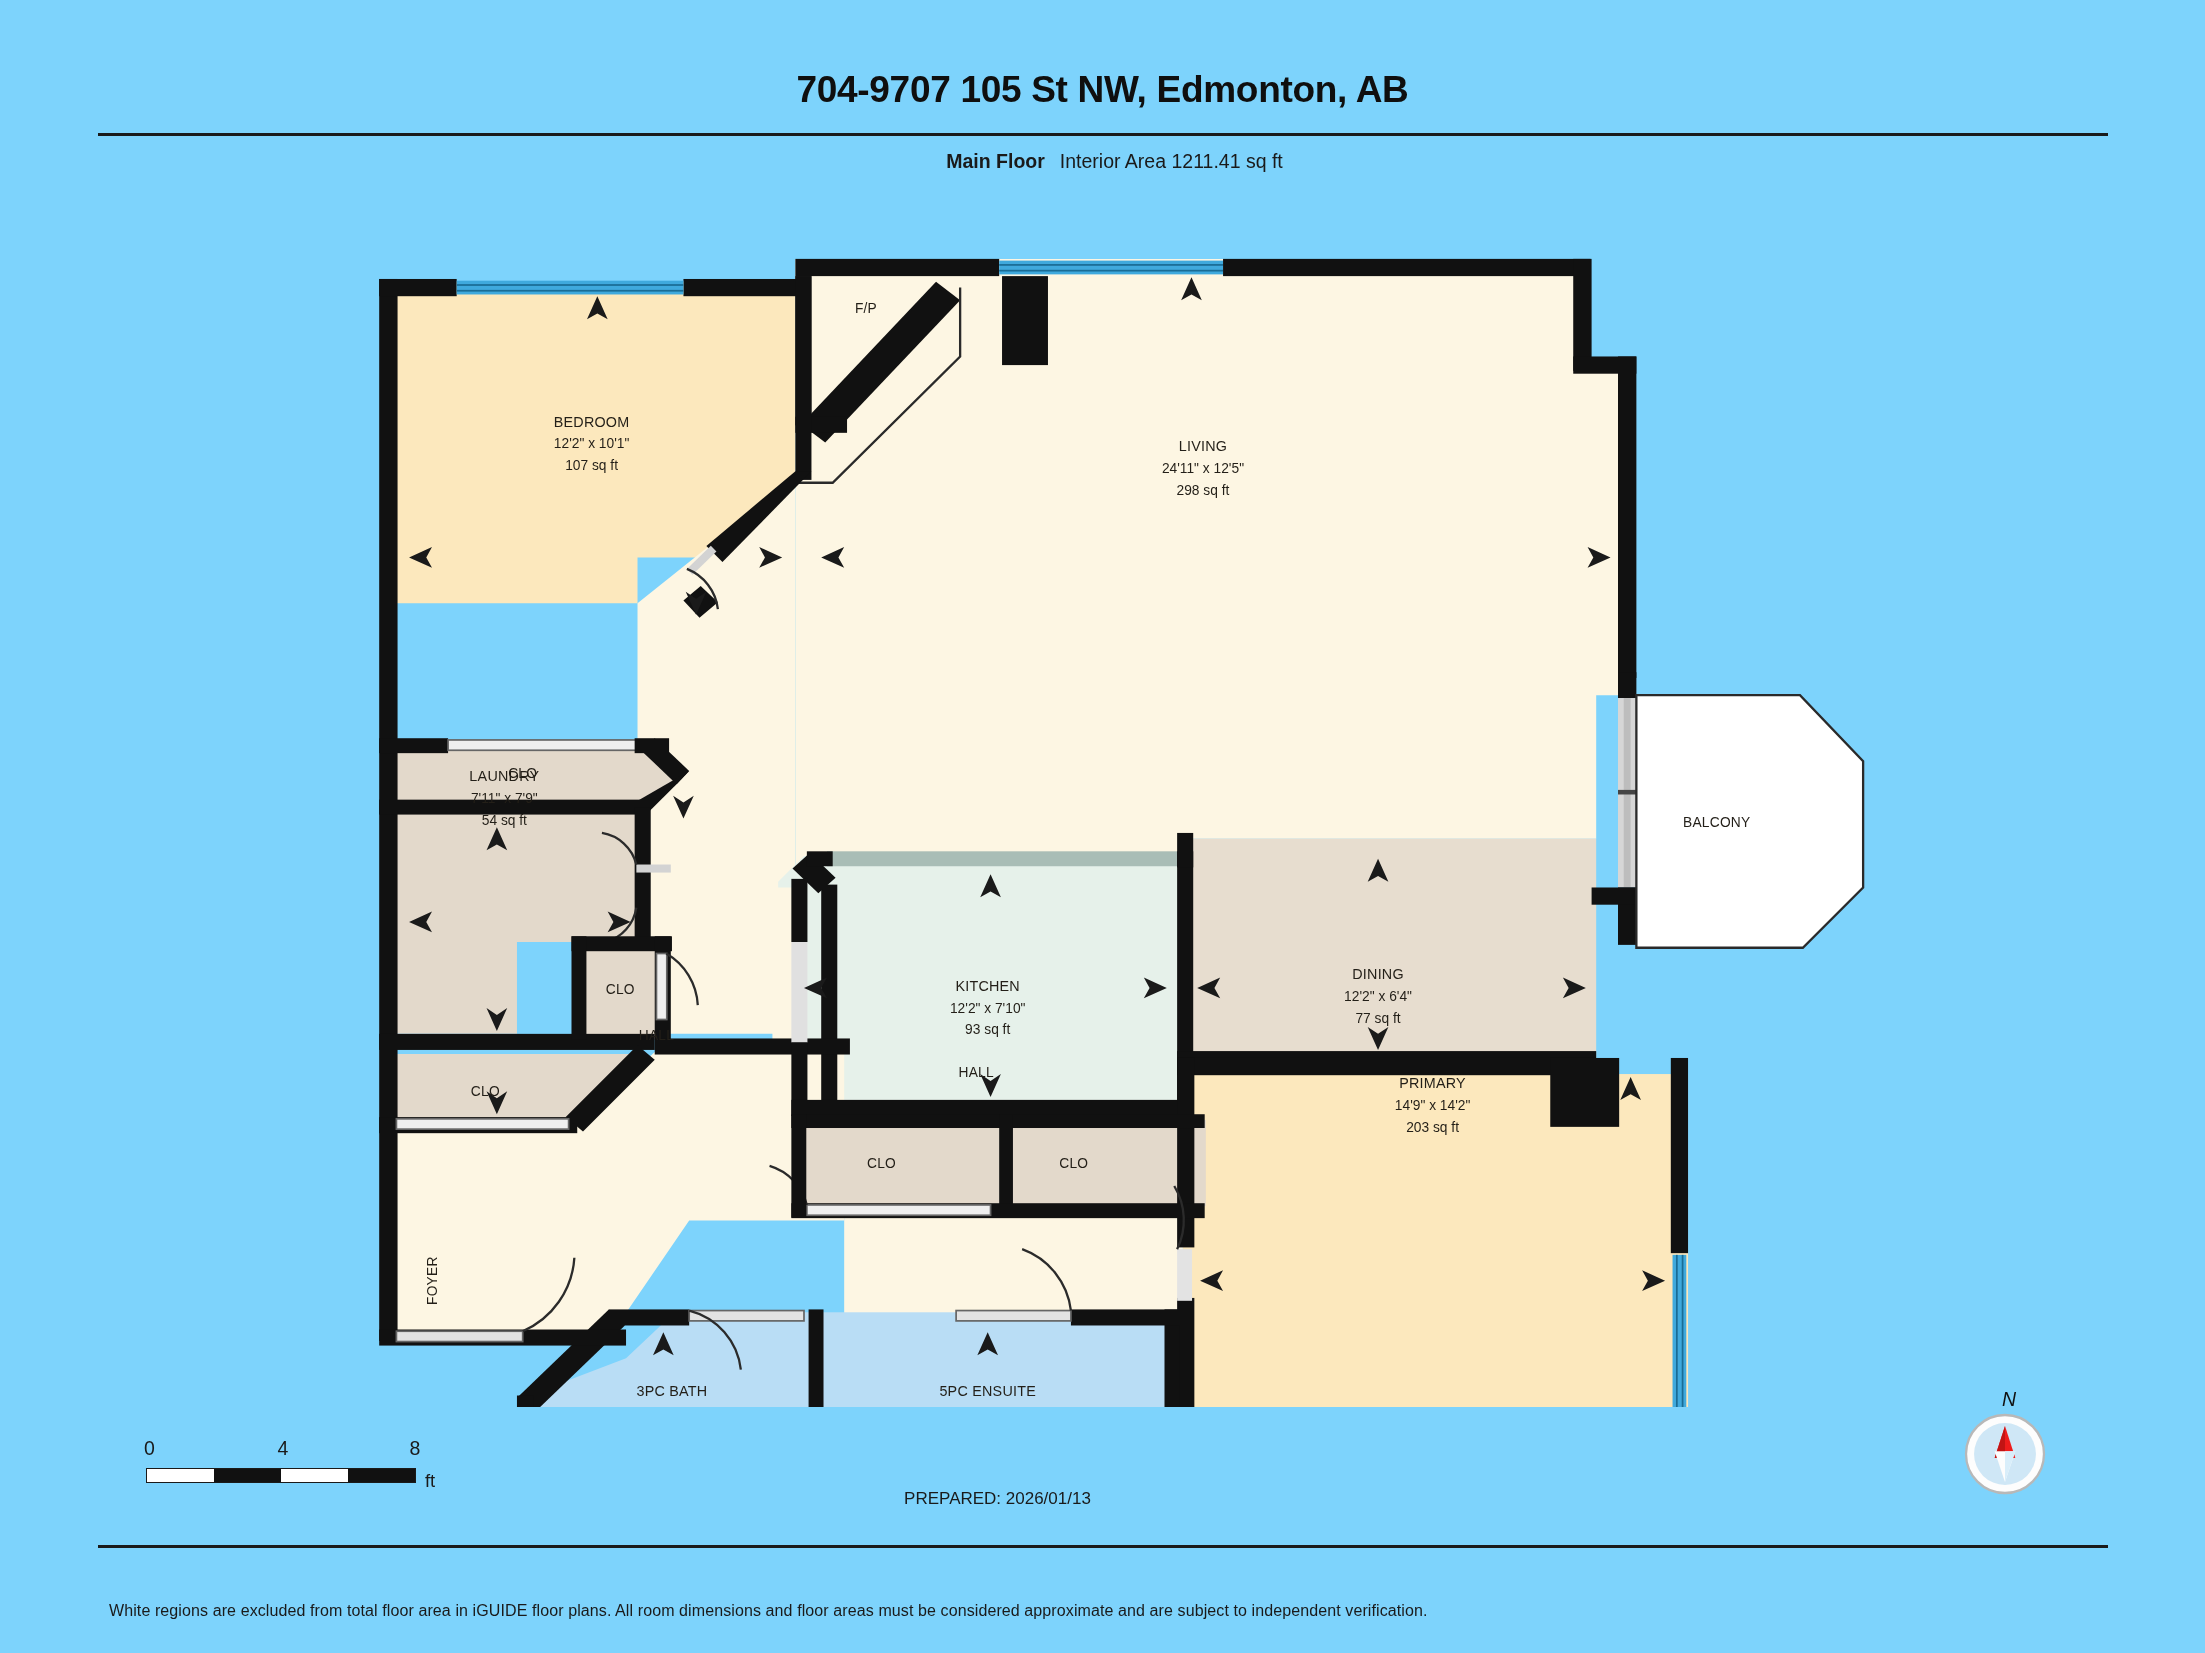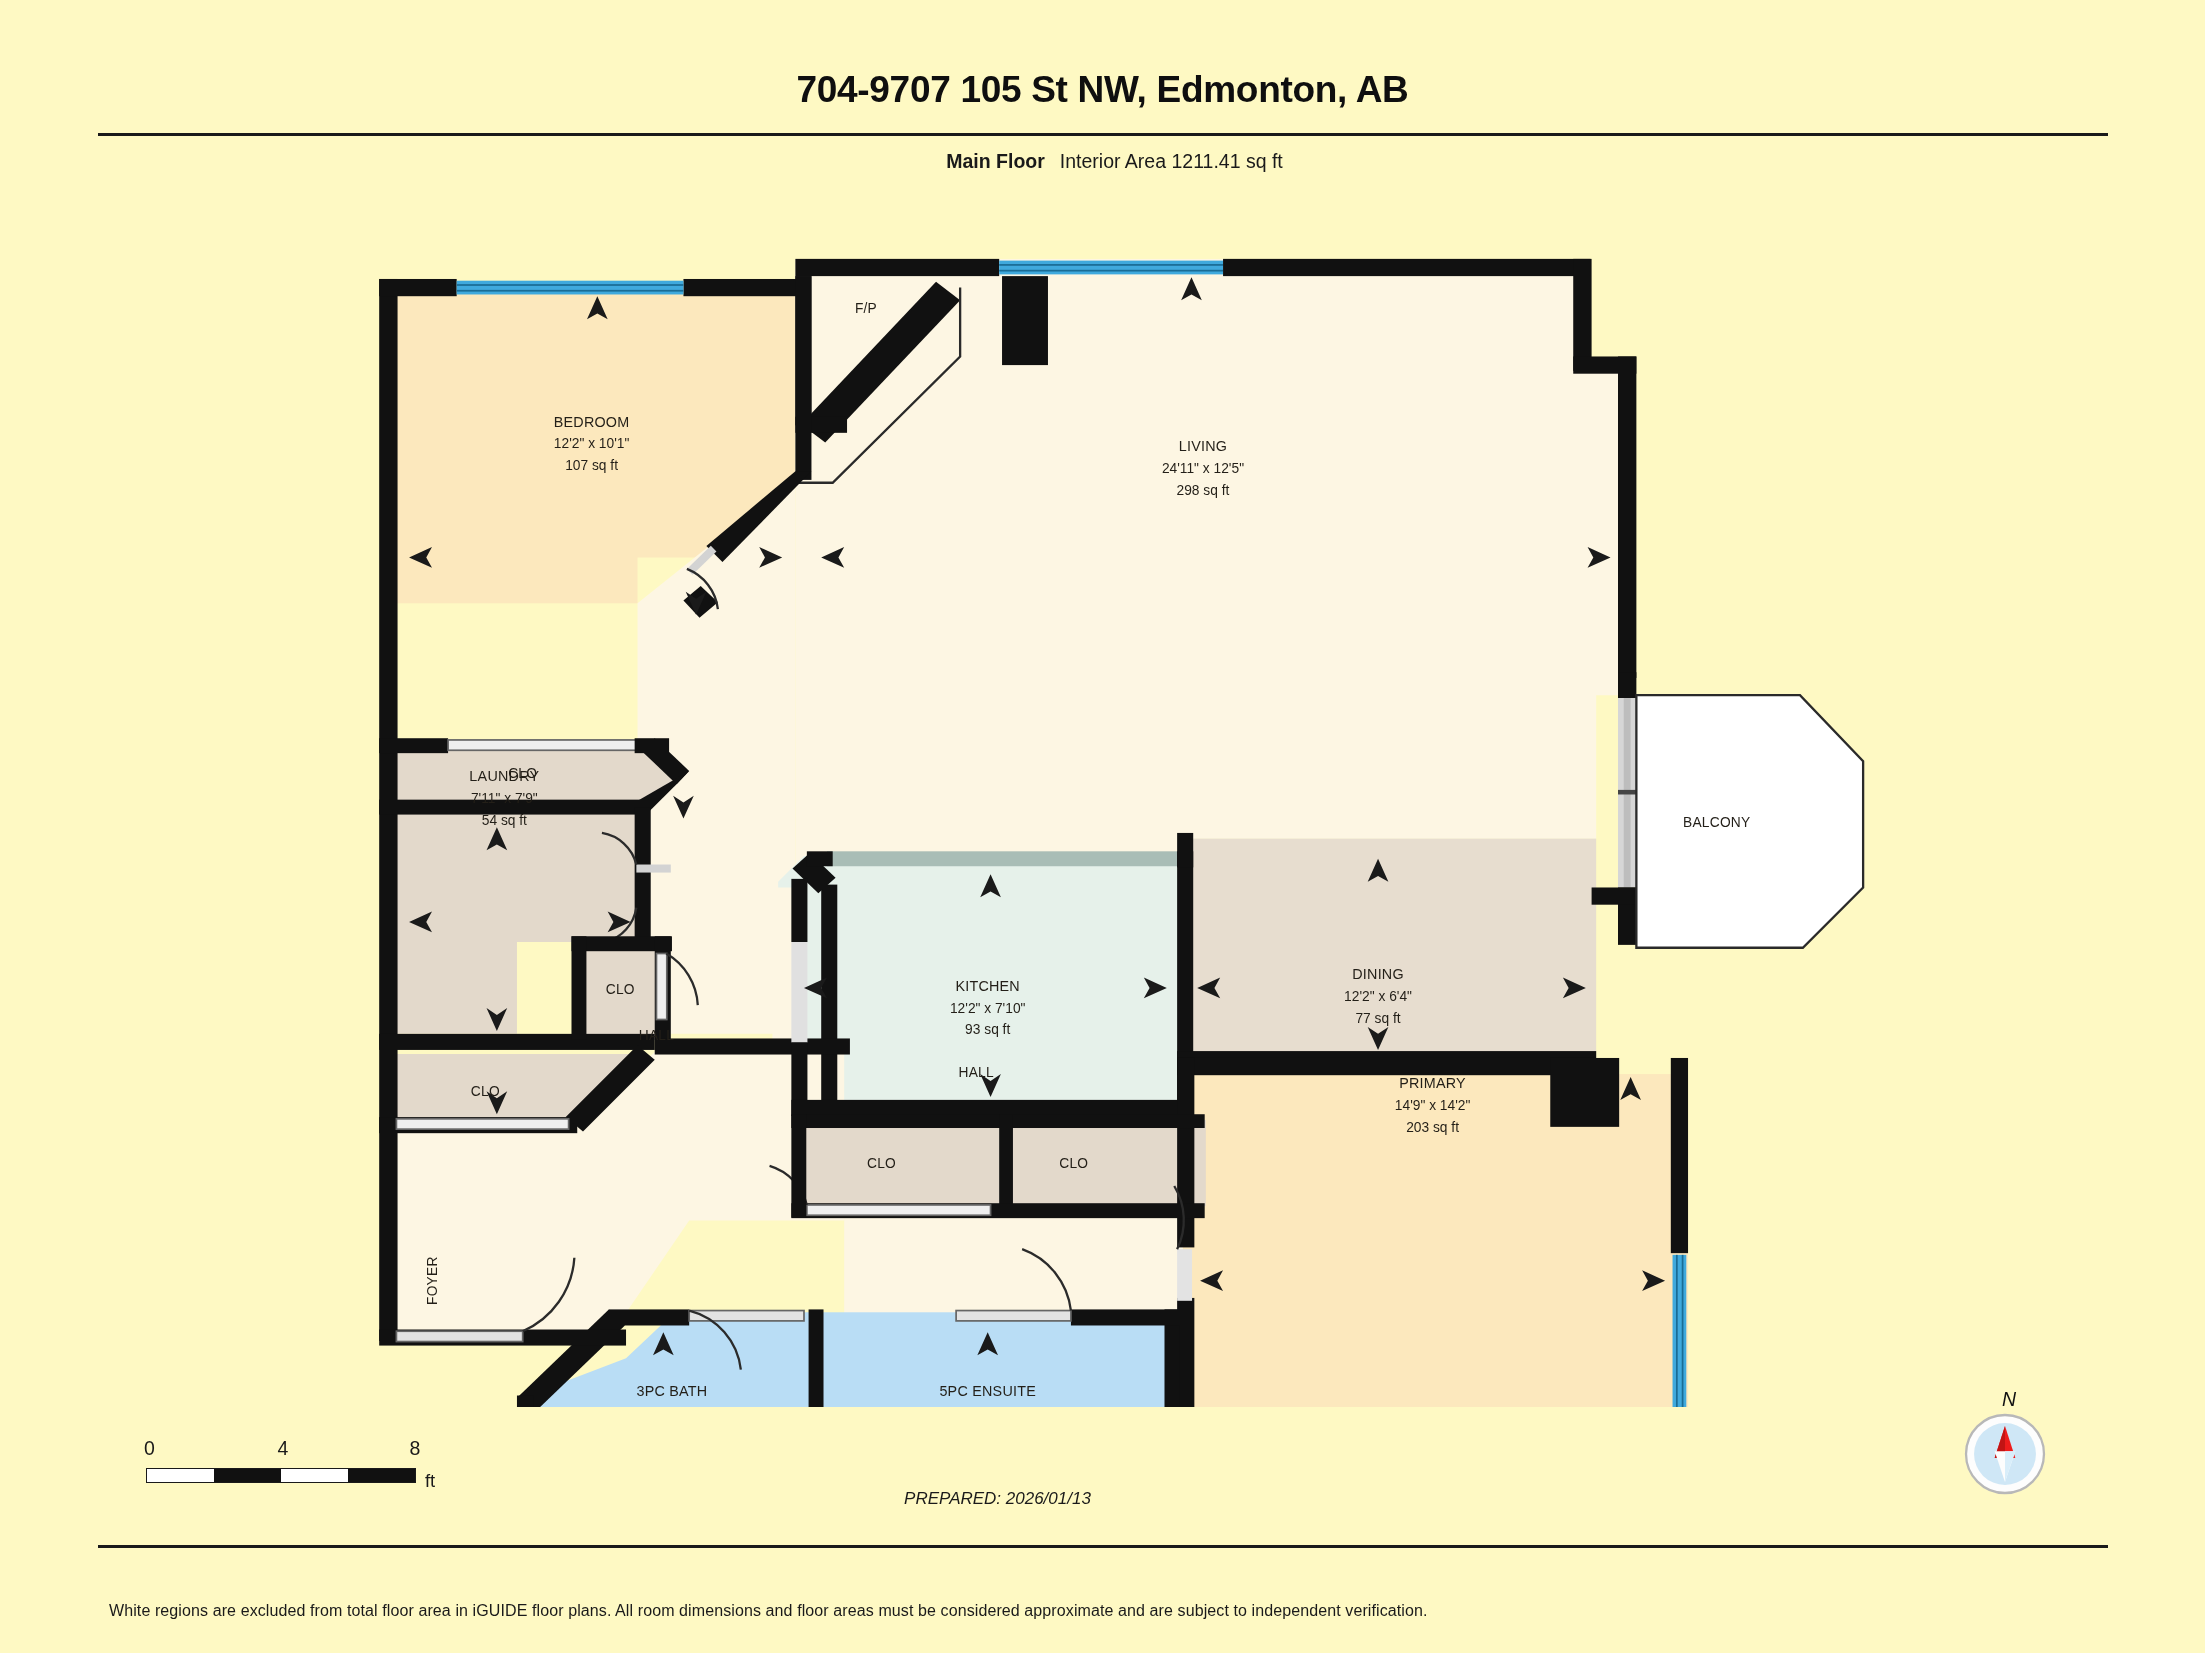--- a/index.html
+++ b/index.html
@@ -1,37 +1,37 @@
 <!DOCTYPE html>
 <html style="font-size:9.2px"><head>
 <meta charset="utf-8">
 <style>
   html,body{margin:0;padding:0;background:#ffffff;}
   body{width:2205px;height:1654px;font-family:"Liberation Sans",sans-serif;color:#231f18;overflow:hidden;}
-  .page{position:relative;width:2205px;height:1654px;background:#fef9c3;}
+  .page{position:relative;width:2205px;height:1654px;background:#7dd3fc;}
 
   
   .title{
     position:absolute;left:0;top:69px;width:2205px;text-align:center;
     font-size:37px;font-weight:bold;letter-spacing:-0.3px;color:#0f0f0f;
   }
   .rule-top{position:absolute;left:98px;top:133px;width:2010px;height:2.9px;background:#1a1a1a;}
   .subtitle{
     position:absolute;left:0;top:150px;width:2205px;text-align:center;font-size:19.5px;color:#1a1a1a;padding-left:12px;
   }
   .subtitle .bold{font-weight:bold;}
   .subtitle .sp{display:inline-block;width:15px;}
 
   
   .rule-bot{position:absolute;left:98px;top:1545px;width:2010px;height:2.9px;background:#1a1a1a;}
   .disclaimer{
     position:absolute;left:109px;top:1560px;width:2010px;font-size:16px;color:#1a1a1a;letter-spacing:0.1px;margin-top:42px;
   }
   .prepared{
-    position:absolute;left:0;top:1489px;width:1995px;text-align:center;font-size:17px;color:#1a1a1a;font-style:italic;
+    position:absolute;left:0;top:1489px;width:1995px;text-align:center;font-size:17px;color:#1a1a1a;
   }
 
   
   .scalewrap{position:absolute;left:146px;top:1437px;width:299px;height:63px;}
   .scale-bar{position:absolute;left:0;top:31px;width:270px;height:15px;border:1.1px solid #1a1a1a;box-sizing:border-box;display:flex;}
   .scale-seg{height:100%;flex:1 1 25%;}
   .scale-seg.dark{background:#111;}
   .scale-seg.light{background:#fff;}
   .scale-tick{position:absolute;top:0;font-size:19.5px;color:#1a1a1a;transform:translateX(-50%);}
   .scale-unit{position:absolute;left:279px;top:33px;font-size:18.4px;color:#1a1a1a;}

